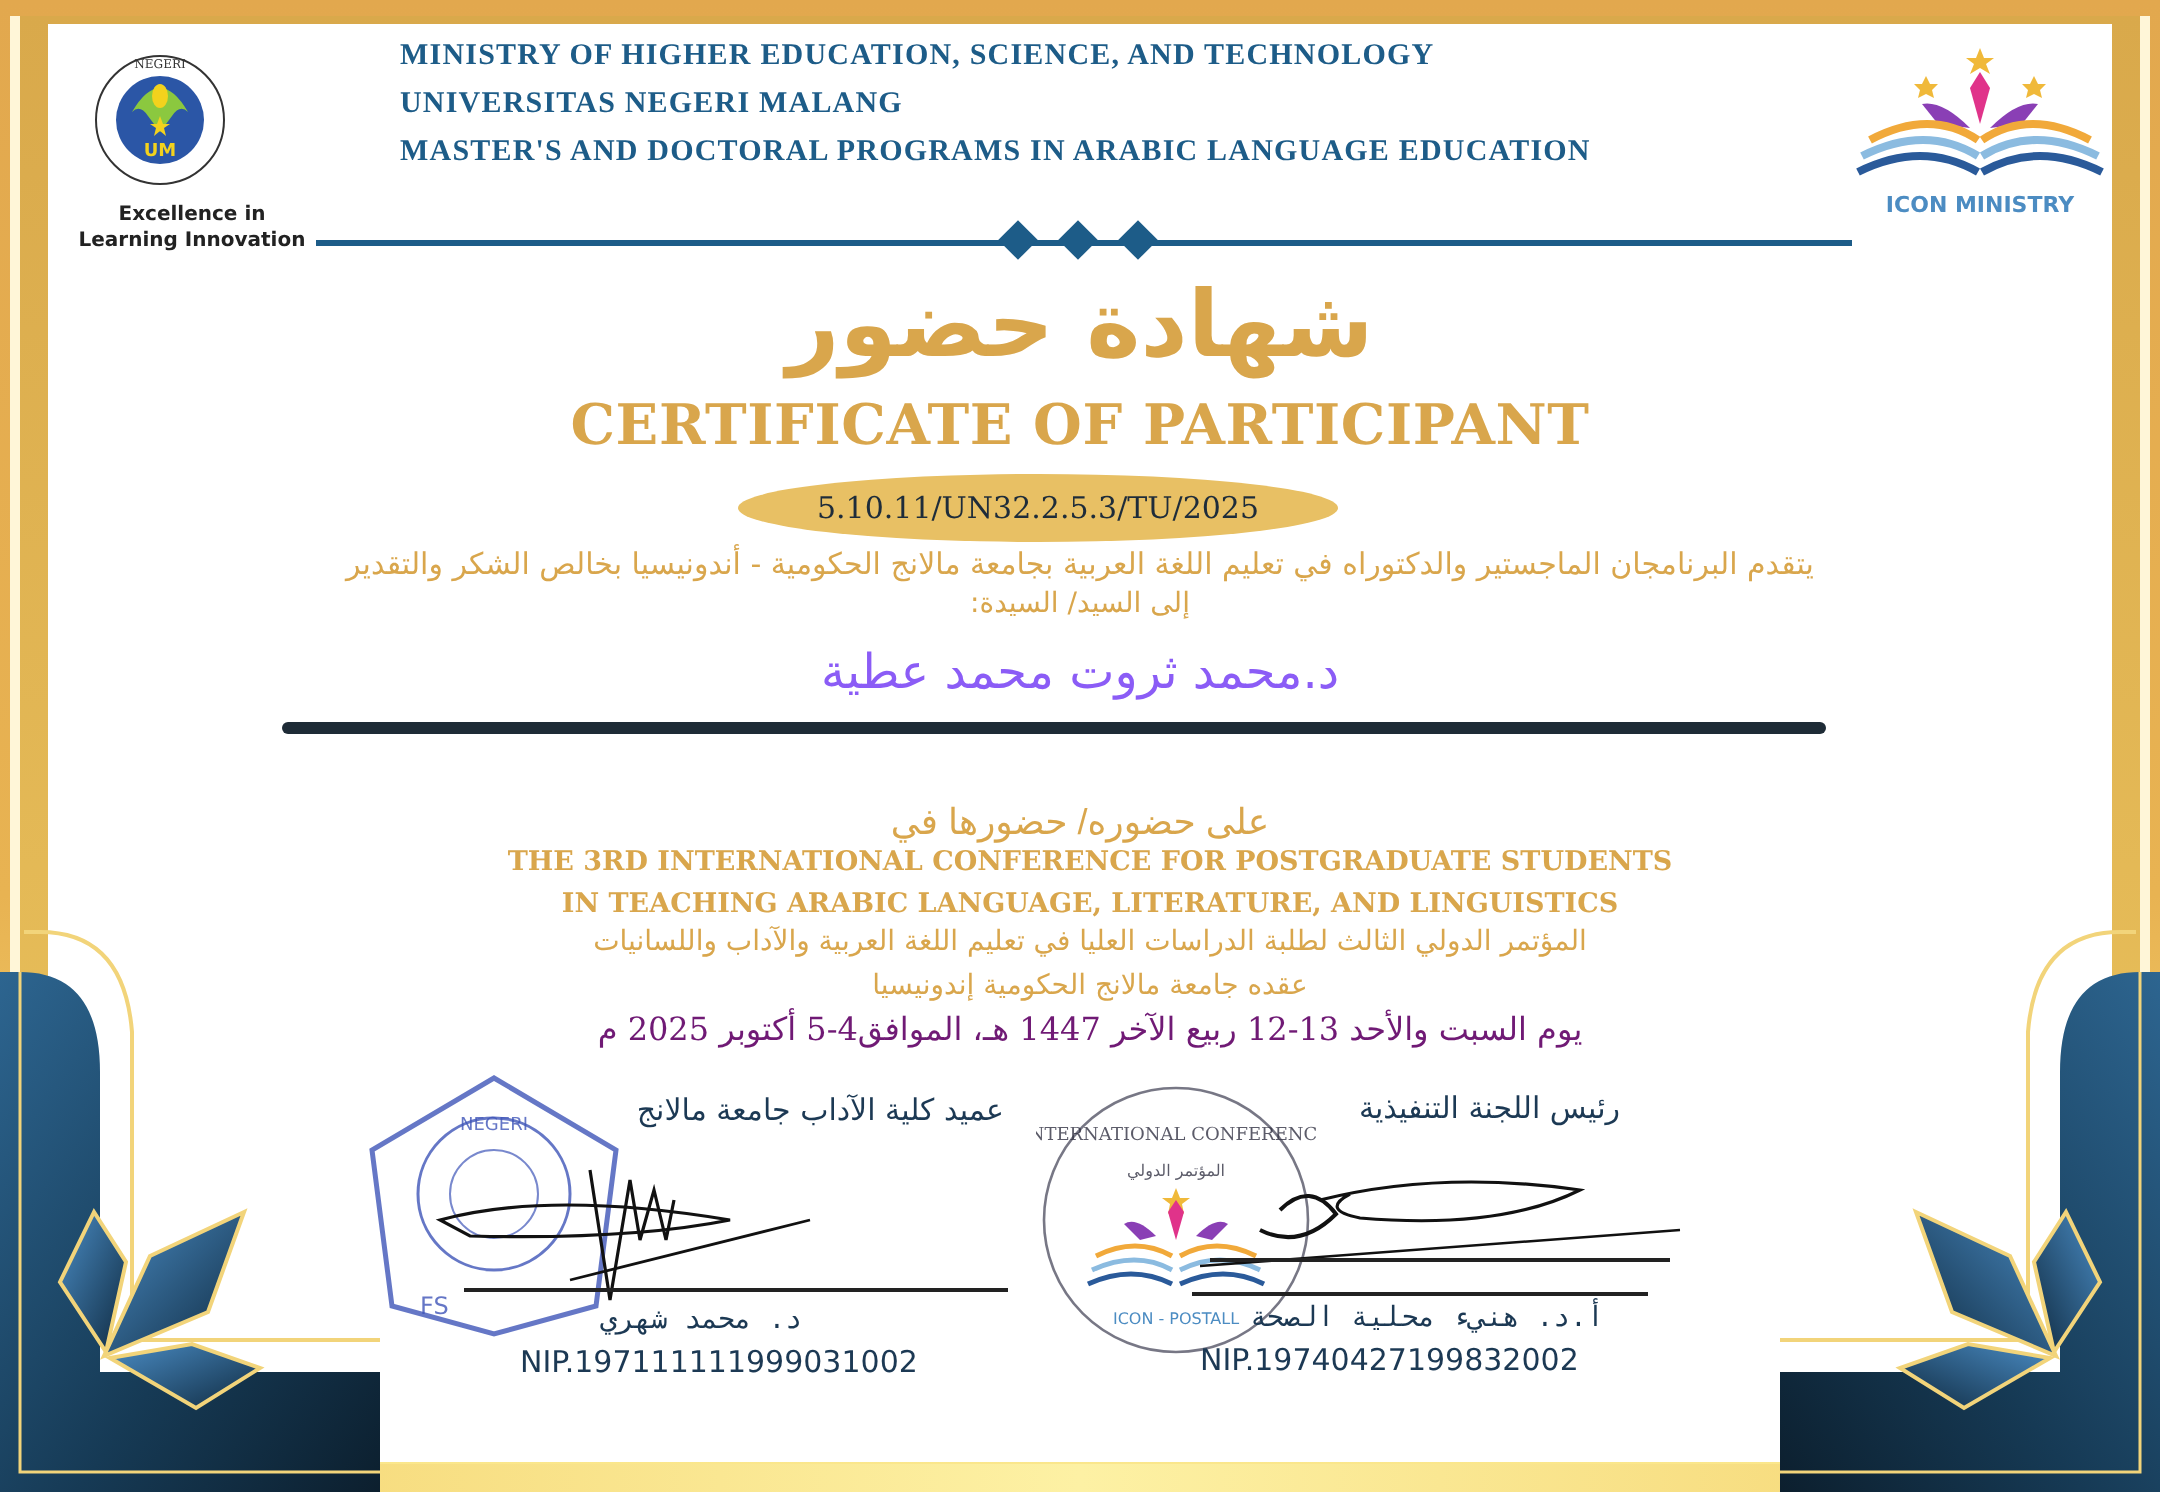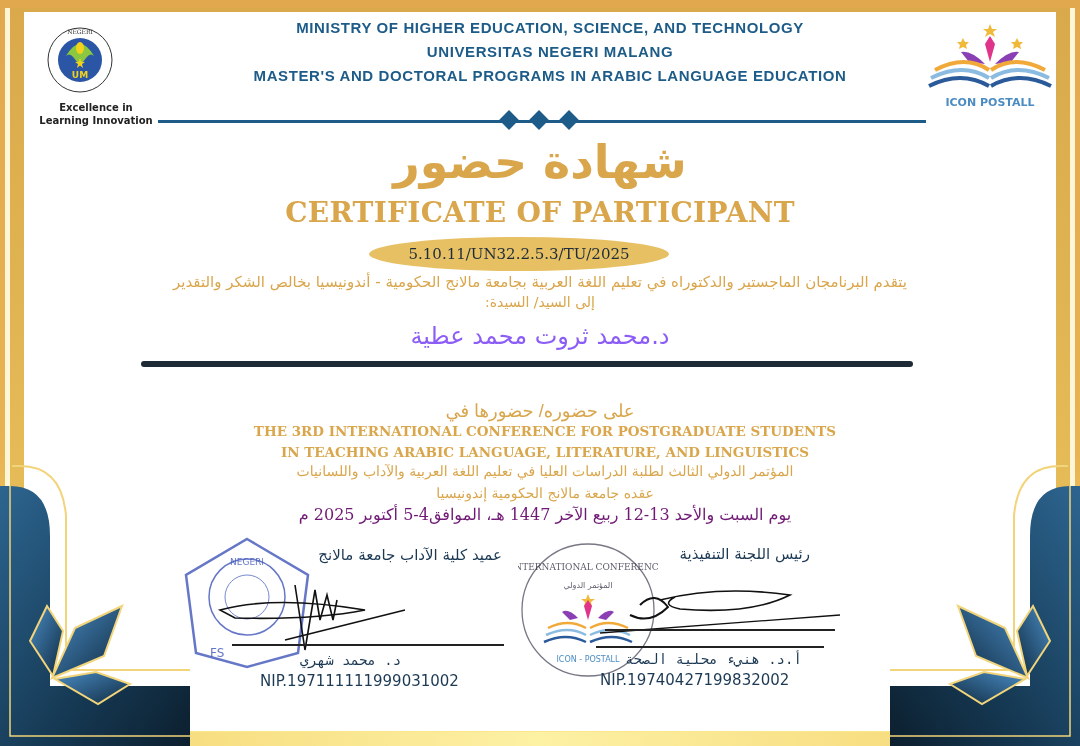--- a/index.html
+++ b/index.html
@@ -38,22 +38,22 @@
     font-family: "DejaVu Sans", sans-serif; font-size: 10px; font-weight: bold;
     color: #222; text-align: center; line-height: 13px;
   }
   .logo-icon { position: absolute; left: 925px; top: 22px; width: 130px; height: 72px; }
   .logo-icon-caption {
     position: absolute; left: 930px; top: 96px; width: 120px; text-align: center;
     font-family: "DejaVu Sans", sans-serif; font-size: 11px; font-weight: bold; color: #4c8cc2;
   }
 
   .header-lines {
-    position: absolute; left: 200px; top: 16px; width: 700px; text-align: center;
-    color: #1d5c88; font-family: Liberation Sans, sans-serif; font-weight: bold;
+    position: absolute; left: 200px; top: 16px; width: 700px; text-align: left;
+    color: #1d5c88; font-family: Liberation Serif, serif; font-weight: bold;
     font-size: 15px; letter-spacing: 0.6px; line-height: 24px;
   }
   .header-rule {
     position: absolute; left: 158px; top: 120px; width: 768px; height: 3px; background: #1d5c88;
   }
   .diamond {
     position: absolute; top: 113px; width: 14px; height: 14px; background: #1d5c88;
     transform: rotate(45deg);
   }
 
@@ -193,21 +193,21 @@
   <path d="M65 40 L60 22 L65 14 L70 22 Z" fill="#e0338a"></path>
   <path d="M60 42 Q46 28 36 30 L44 40 Z" fill="#8a3fb5"></path>
   <path d="M70 42 Q84 28 94 30 L86 40 Z" fill="#8a3fb5"></path>
   <path d="M10 48 Q40 32 64 48" fill="none" stroke="#f1a93a" stroke-width="4"></path>
   <path d="M66 48 Q90 32 120 48" fill="none" stroke="#f1a93a" stroke-width="4"></path>
   <path d="M6 56 Q38 40 64 56" fill="none" stroke="#8bbbe0" stroke-width="4"></path>
   <path d="M66 56 Q92 40 124 56" fill="none" stroke="#8bbbe0" stroke-width="4"></path>
   <path d="M4 64 Q36 48 64 64" fill="none" stroke="#2a5a9a" stroke-width="4"></path>
   <path d="M66 64 Q94 48 126 64" fill="none" stroke="#2a5a9a" stroke-width="4"></path>
 </svg>
-<div class="logo-icon-caption">ICON POSTALL</div>
+<div class="logo-icon-caption">ICON MINISTRY</div>
 
 <div class="header-lines">
   <div>MINISTRY OF HIGHER EDUCATION, SCIENCE, AND TECHNOLOGY</div>
   <div>UNIVERSITAS NEGERI MALANG</div>
   <div>MASTER'S AND DOCTORAL PROGRAMS IN ARABIC LANGUAGE EDUCATION</div>
 </div>
 <div class="header-rule"></div>
 <div class="diamond" style="left:502px"></div>
 <div class="diamond" style="left:532px"></div>
 <div class="diamond" style="left:562px"></div>

